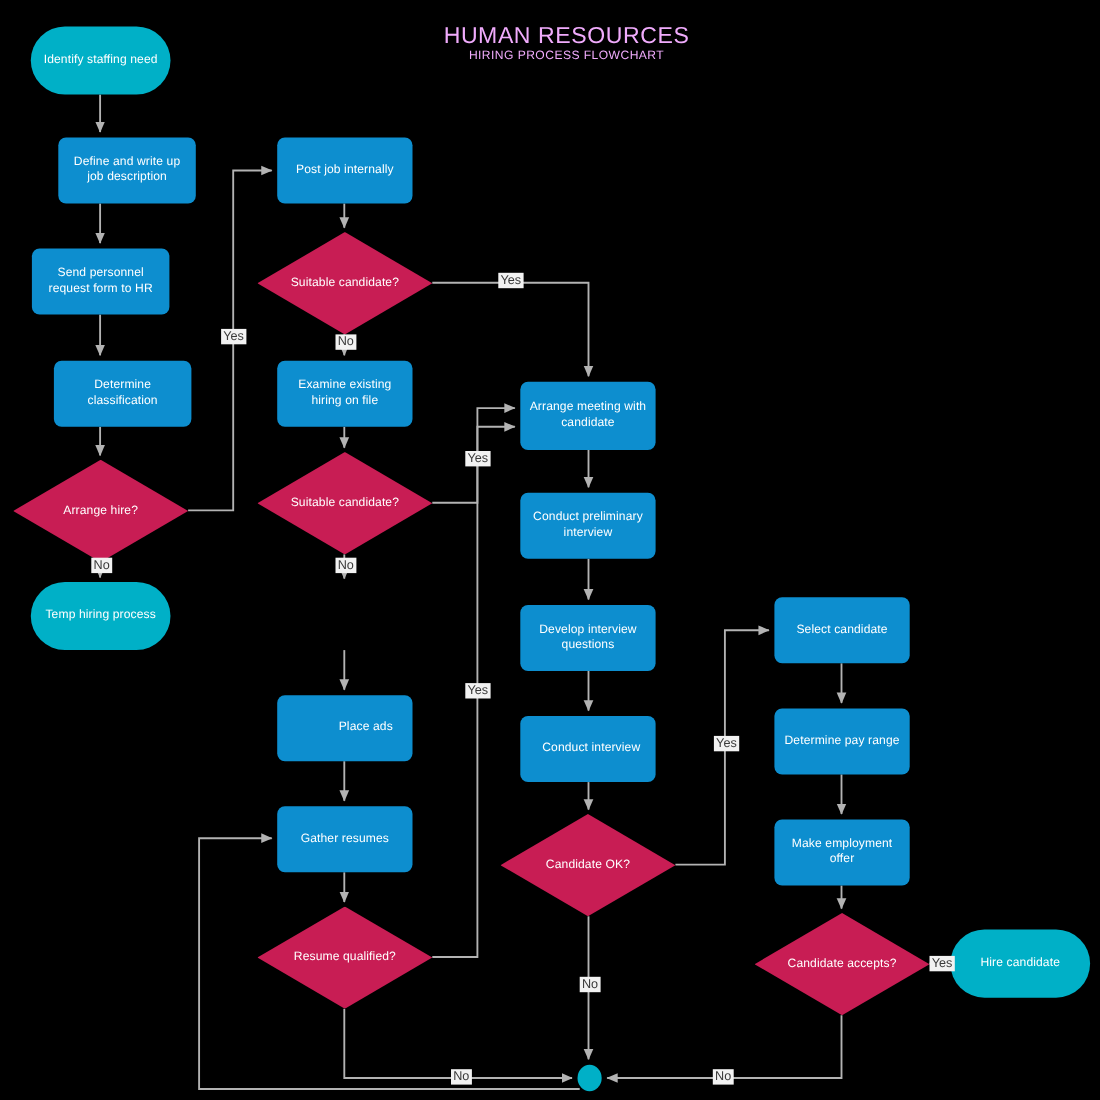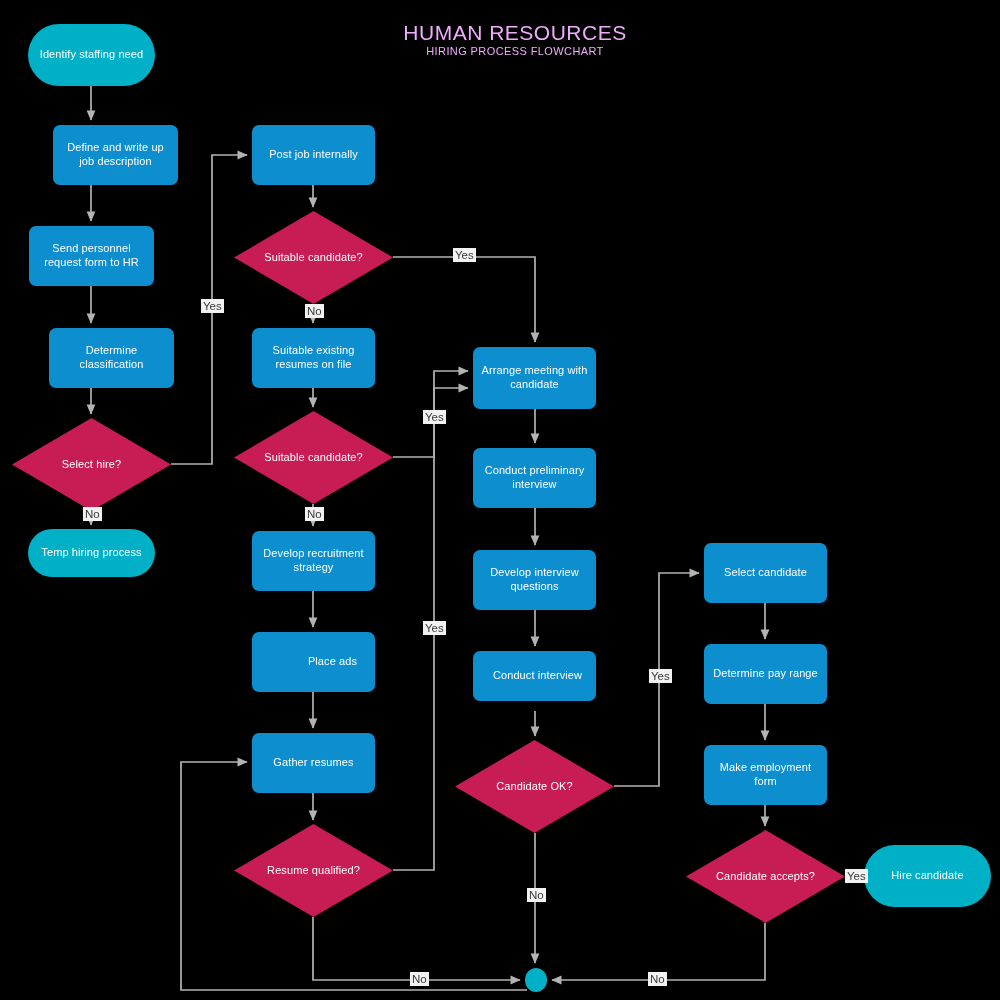--- a/index.html
+++ b/index.html
@@ -89,48 +89,45 @@
   <div class="node process" style="left:29px;top:226px;width:125px;height:60px;">
     <span>Send personnel request form to HR</span>
   </div>
 
   <div class="node process" style="left:29px;top:328px;width:125px;height:60px;margin-left:20px;">
     <span>Determine classification</span>
   </div>
 
   <div class="node decision" style="left:12px;top:418px;width:159px;height:93px;">
     <div class="dshape"></div>
-    <span class="dtext">Select hire?</span>
+    <span class="dtext">Arrange hire?</span>
   </div>
 
-  <div class="node terminator" style="left:28px;top:529px;width:127px;height:48px;text-align:right;">
+  <div class="node terminator" style="left:28px;top:529px;width:127px;height:62px;text-align:right;">
     <span>Temp hiring process</span>
   </div>
 
   <div class="node process" style="left:252px;top:125px;width:123px;height:60px;">
     <span>Post job internally</span>
   </div>
 
   <div class="node decision" style="left:234px;top:211px;width:159px;height:93px;">
     <div class="dshape"></div>
     <span class="dtext">Suitable candidate?</span>
   </div>
 
   <div class="node process" style="left:252px;top:328px;width:123px;height:60px;">
-    <span>Suitable existing resumes on file</span>
+    <span>Examine existing hiring on file</span>
   </div>
 
   <div class="node decision" style="left:234px;top:411px;width:159px;height:93px;">
     <div class="dshape"></div>
     <span class="dtext">Suitable candidate?</span>
   </div>
 
-  <div class="node process" style="left:252px;top:531px;width:123px;height:60px;">
-    <span>Develop recruitment strategy</span>
-  </div>
 
   <div class="node process" style="left:252px;top:632px;width:123px;height:60px;padding-left:44px;">
     <span>Place ads</span>
   </div>
 
   <div class="node process" style="left:252px;top:733px;width:123px;height:60px;">
     <span>Gather resumes</span>
   </div>
 
   <div class="node decision" style="left:234px;top:824px;width:159px;height:93px;">
@@ -143,39 +140,39 @@
   </div>
 
   <div class="node process" style="left:473px;top:448px;width:123px;height:60px;">
     <span>Conduct preliminary interview</span>
   </div>
 
   <div class="node process" style="left:473px;top:550px;width:123px;height:60px;">
     <span>Develop interview questions</span>
   </div>
 
-  <div class="node process" style="left:473px;top:651px;width:123px;height:50px;padding-left:12px;">
+  <div class="node process" style="left:473px;top:651px;width:123px;height:60px;padding-left:12px;">
     <span>Conduct interview</span>
   </div>
 
   <div class="node decision" style="left:455px;top:740px;width:159px;height:93px;">
     <div class="dshape"></div>
     <span class="dtext">Candidate OK?</span>
   </div>
 
   <div class="node process" style="left:704px;top:543px;width:123px;height:60px;">
     <span>Select candidate</span>
   </div>
 
   <div class="node process" style="left:704px;top:644px;width:123px;height:60px;">
     <span>Determine pay range</span>
   </div>
 
   <div class="node process" style="left:704px;top:745px;width:123px;height:60px;">
-    <span>Make employment form</span>
+    <span>Make employment offer</span>
   </div>
 
   <div class="node decision" style="left:686px;top:830px;width:159px;height:93px;">
     <div class="dshape"></div>
     <span class="dtext">Candidate accepts?</span>
   </div>
 
   <div class="node terminator" style="left:864px;top:845px;width:127px;height:62px;">
     <span>Hire candidate</span>
   </div>

